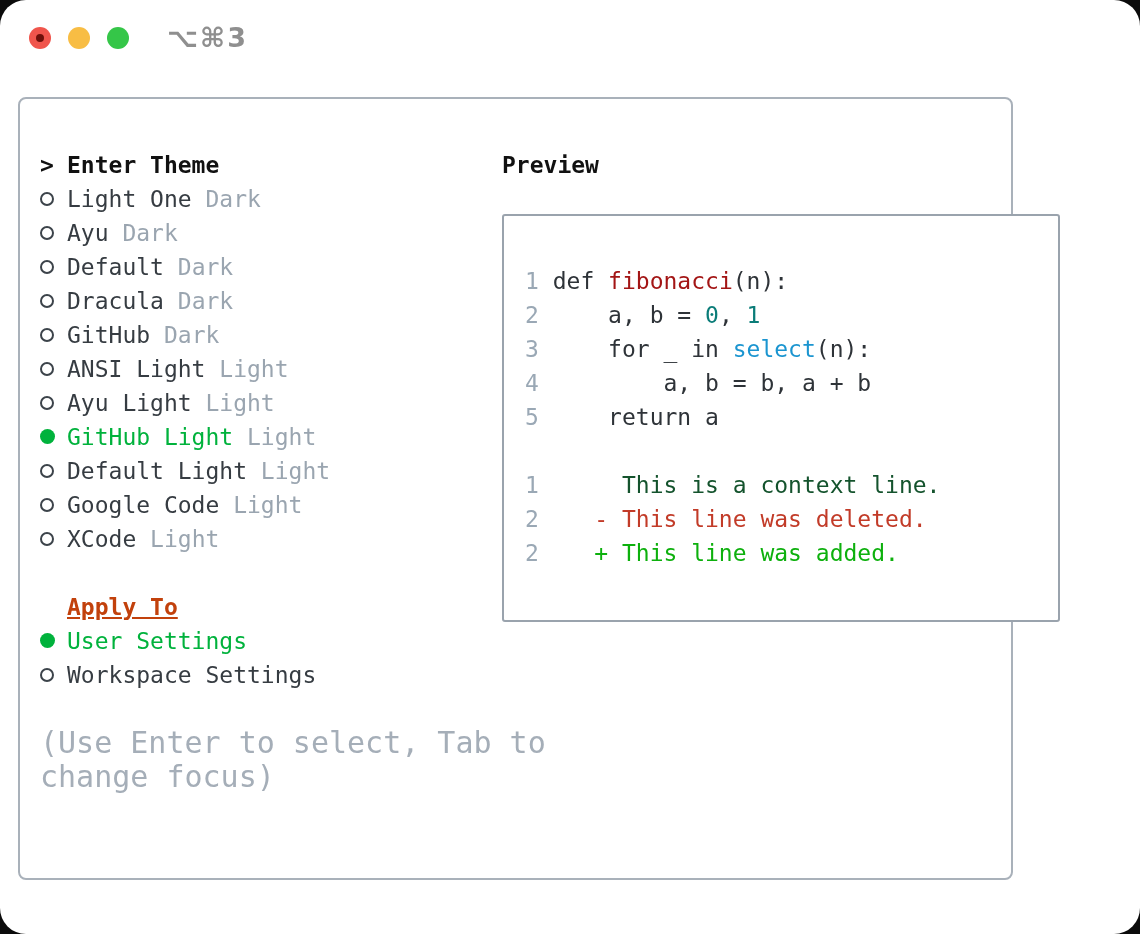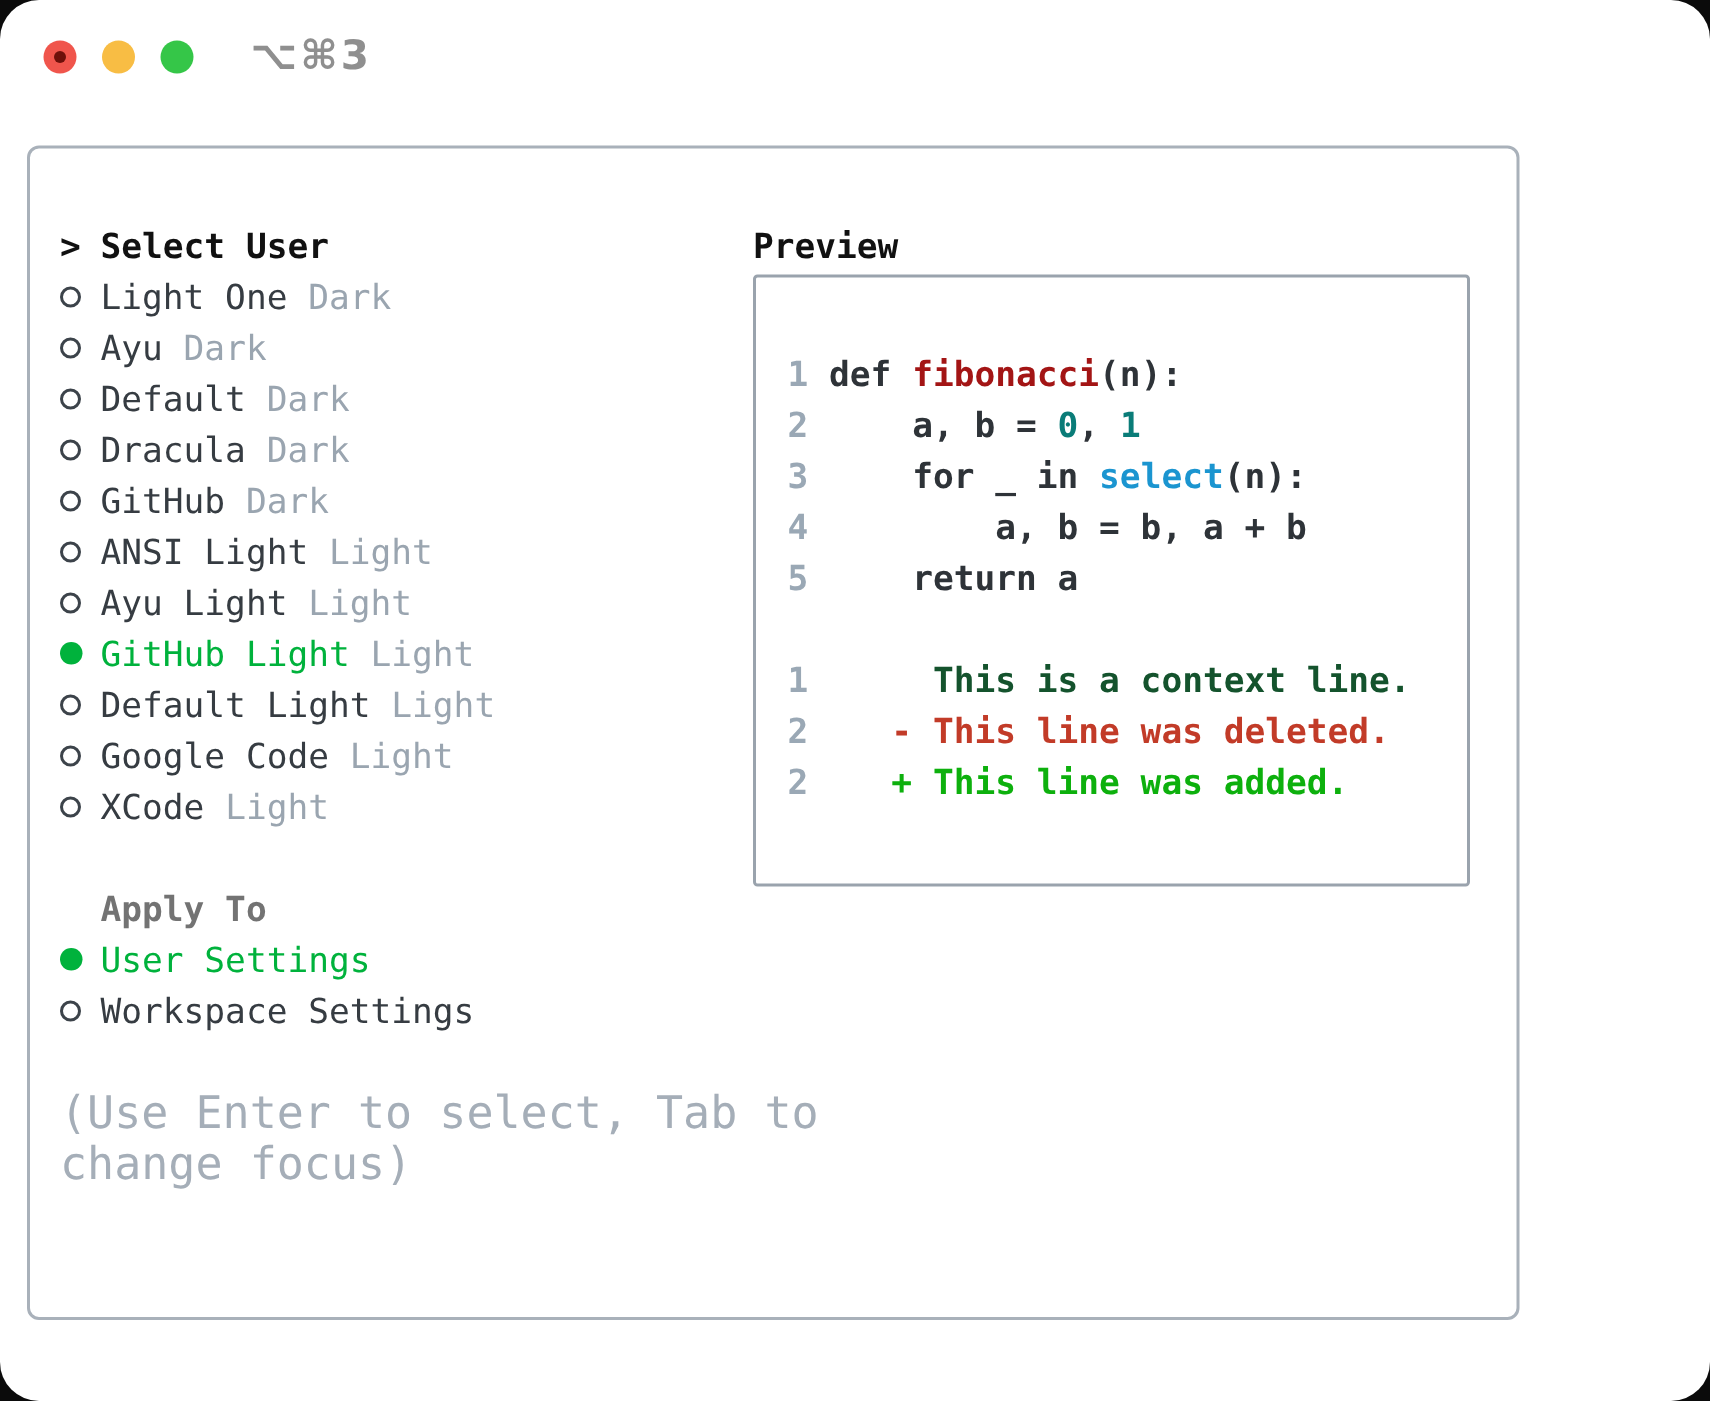--- a/index.html
+++ b/index.html
@@ -24,35 +24,35 @@
     position:absolute;left:18px;top:97px;width:995px;height:783px;
     box-sizing:border-box;border:2px solid #a9b1ba;border-radius:8px;background:#fff;
   }
   .col-left{position:absolute;left:20px;top:49px;width:458px;}
   .col-right{position:absolute;left:482px;top:49px;width:500px;}
   .row{white-space:pre;font-size:23px;line-height:34px;height:34px;color:#363c42;}
   .spacer{height:34px;}
   .pfx{display:inline-block;width:27px;}
   .prompt{font-weight:bold;color:#101010;}
   .hdr{font-weight:bold;color:#111111;}
-  .subhdr{color:#737373;}
+  .subhdr{color:#c2410c;text-decoration:underline;}
   .radio{
     box-sizing:border-box;display:inline-block;width:14px;height:14px;border-radius:50%;
     border:2.5px solid #3c434a;vertical-align:middle;margin-bottom:4px;
   }
   .radio.on{border:none;background:#00b23c;width:15px;height:15px;}
   .t-name{color:#363c42;}
   .t-name.sel{color:#00b23c;}
   .t-variant{color:#9aa5b0;}
   .hint{white-space:pre;font-size:30px;line-height:34px;color:#a5aeb8;}
   
   .preview-box{
-    box-sizing:border-box;margin-top:1px;width:478px;height:408px;
+    box-sizing:border-box;margin-top:32px;width:558px;height:408px;
     border:2px solid #9aa3ad;border-radius:3px;background:#fff;
-    padding:48px 0 0 21px;overflow:hidden;font-weight:bold;
+    padding:48px 0 0 21px;overflow:hidden;
   }
   .cline{white-space:pre;font-size:23px;line-height:34px;height:34px;}
   .lineno{color:#9aa8b5;}
   .tok-plain{color:#2e3338;}
   .tok-func{color:#a31515;}
   .tok-num{color:#0a7c78;}
   .tok-builtin{color:#1b95d0;}
   .tok-context{color:#14532d;}
   .tok-deleted{color:#c23b28;}
   .tok-added{color:#0db00d;}
@@ -65,21 +65,21 @@
   <div class="titlebar">
     <span class="light red"></span>
     <span class="light yellow"></span>
     <span class="light green"></span>
     <span class="win-title">⌥⌘3</span>
   </div>
 
   <div class="panel">
 
     <div class="col-left">
-      <div class="row"><span class="pfx prompt">&gt;</span><span class="hdr">Select User</span></div>
+      <div class="row"><span class="pfx prompt">&gt;</span><span class="hdr">Enter Theme</span></div>
       <div id="theme-list">
           <div class="row"><span class="pfx"><span class="radio"></span></span><span class="t-name">Light One</span><span class="t-variant"> Dark</span></div>
           <div class="row"><span class="pfx"><span class="radio"></span></span><span class="t-name">Ayu</span><span class="t-variant"> Dark</span></div>
           <div class="row"><span class="pfx"><span class="radio"></span></span><span class="t-name">Default</span><span class="t-variant"> Dark</span></div>
           <div class="row"><span class="pfx"><span class="radio"></span></span><span class="t-name">Dracula</span><span class="t-variant"> Dark</span></div>
           <div class="row"><span class="pfx"><span class="radio"></span></span><span class="t-name">GitHub</span><span class="t-variant"> Dark</span></div>
           <div class="row"><span class="pfx"><span class="radio"></span></span><span class="t-name">ANSI Light</span><span class="t-variant"> Light</span></div>
           <div class="row"><span class="pfx"><span class="radio"></span></span><span class="t-name">Ayu Light</span><span class="t-variant"> Light</span></div>
           <div class="row"><span class="pfx"><span class="radio on"></span></span><span class="t-name sel">GitHub Light</span><span class="t-variant"> Light</span></div>
           <div class="row"><span class="pfx"><span class="radio"></span></span><span class="t-name">Default Light</span><span class="t-variant"> Light</span></div>

